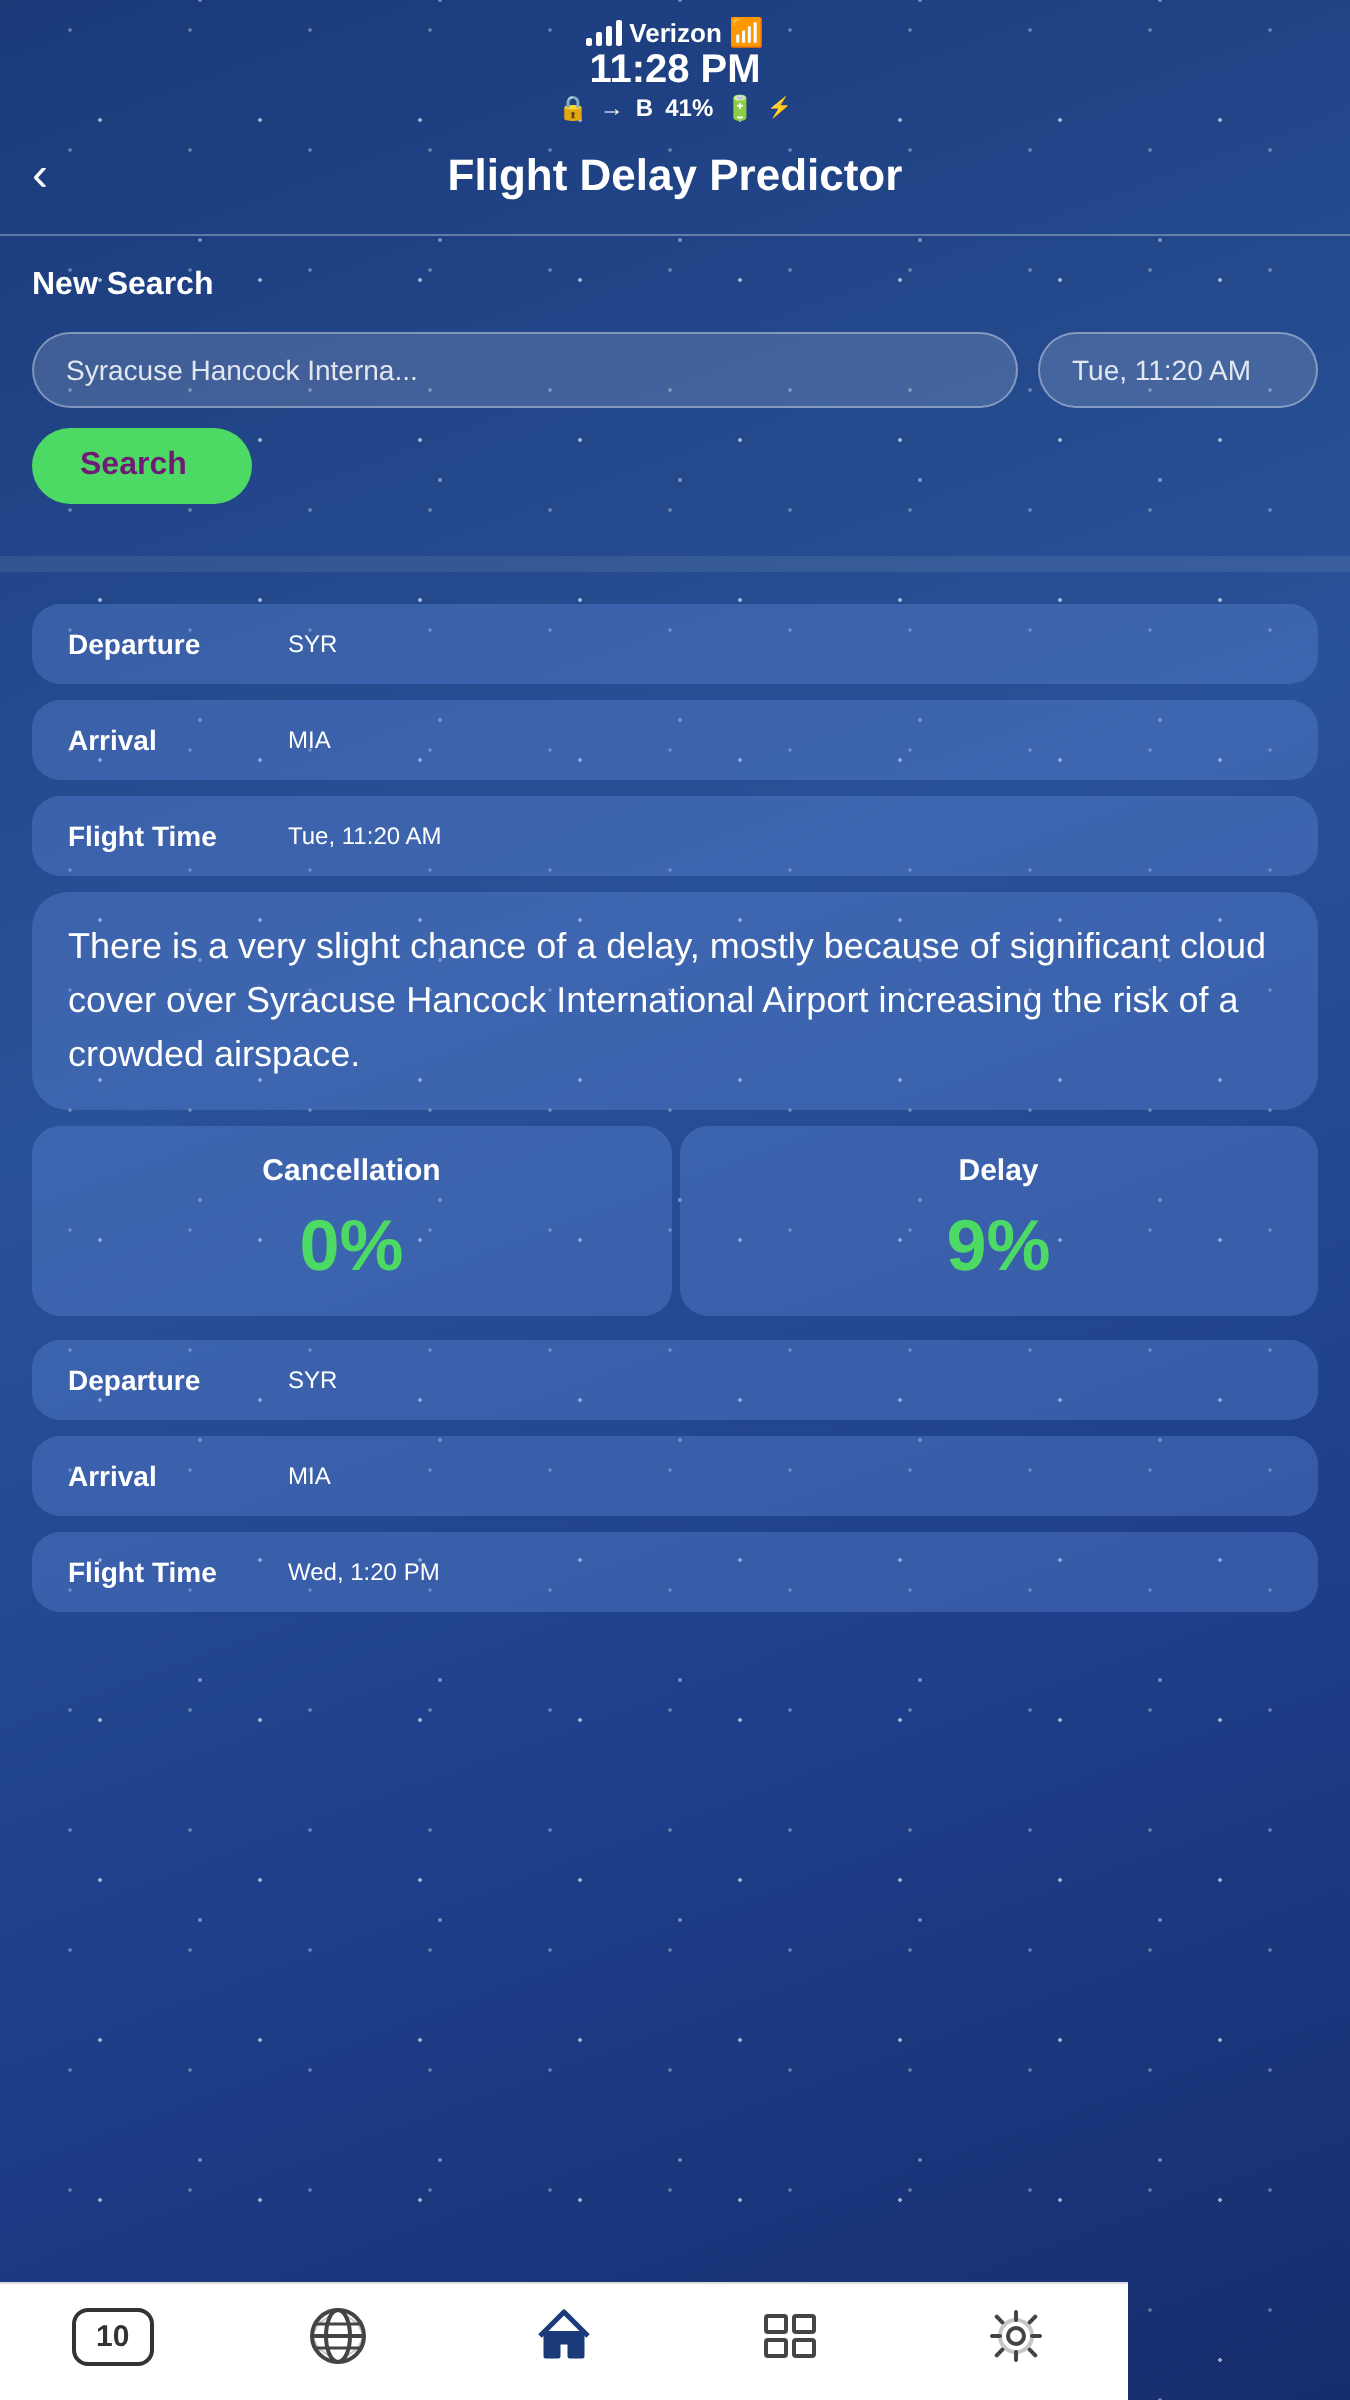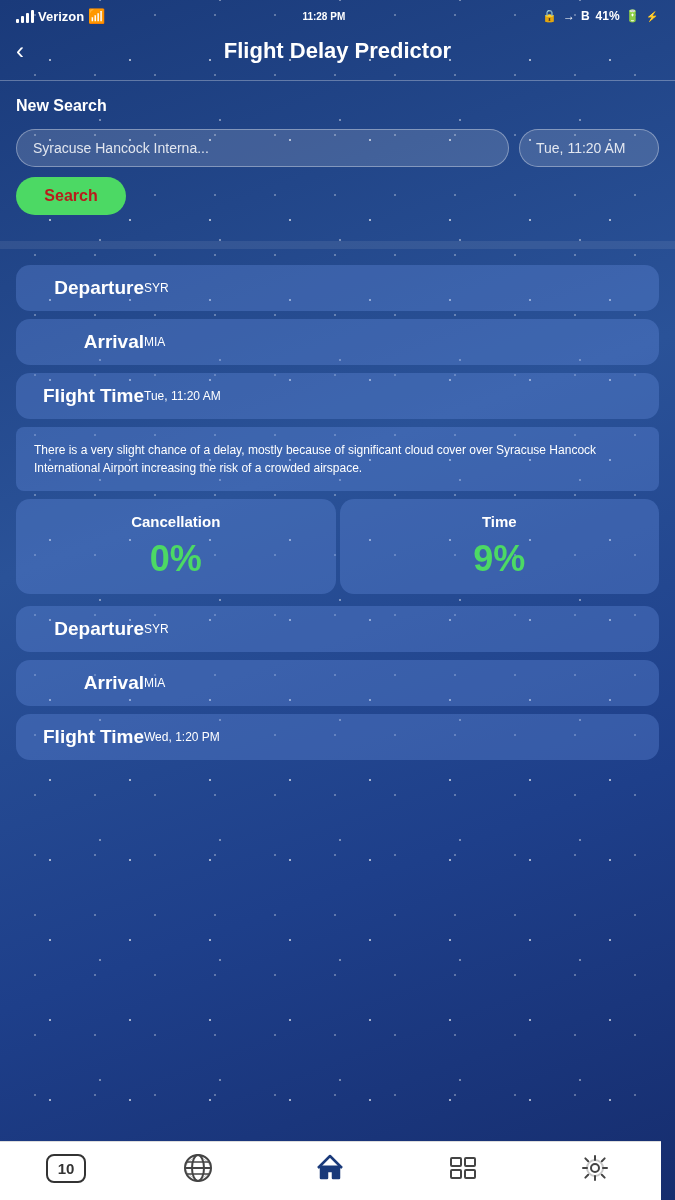--- a/index.html
+++ b/index.html
@@ -33,23 +33,24 @@
 
     
     .status-bar {
       display: flex;
       justify-content: space-between;
       align-items: center;
       padding: 8px 16px 4px;
       font-size: 13px;
       font-weight: 600;
       color: #fff;
+      flex-direction: column;
     }
     .status-left { display: flex; align-items: center; gap: 4px; }
-    .status-center { font-size: 10px; font-weight: 600; }
+    .status-center { font-size: 20px; font-weight: 600; }
     .status-right { display: flex; align-items: center; gap: 6px; font-size: 12px; }
 
     
     .signal-bars { display: flex; align-items: flex-end; gap: 2px; }
     .signal-bars span {
       background: #fff;
       width: 3px;
       border-radius: 1px;
     }
 
@@ -110,62 +111,61 @@
       overflow: hidden;
       text-overflow: ellipsis;
     }
     .search-btn {
       background: #4cd964;
       border: none;
       border-radius: 20px;
       padding: 10px 24px;
       font-size: 16px;
       font-weight: 600;
-      color: #b91c1c;
+      color: #701a75;
       cursor: pointer;
       min-width: 110px;
-      text-align: center;
+      text-align: left;
     }
 
     
     .section-divider {
       height: 8px;
       background: rgba(255,255,255,0.08);
       margin: 0 0 16px;
     }
 
     
     .result-card {
       background: rgba(100,140,220,0.35);
       border-radius: 14px;
       padding: 12px 18px;
       margin-bottom: 8px;
       display: flex;
       align-items: center;
     }
     .result-card .label {
-      font-size: 19px;
+      font-size: 14px;
       font-weight: 700;
       color: #fff;
       min-width: 110px;
-      text-align: right;
     }
     .result-card .value {
       font-size: 12px;
       color: #fff;
       font-weight: 400;
     }
 
     
     .desc-card {
       background: rgba(100,140,220,0.35);
-      border-radius: 8px;
+      border-radius: 18px;
       padding: 14px 18px;
       margin-bottom: 8px;
-      font-size: 12px;
+      font-size: 18px;
       color: #fff;
       line-height: 1.5;
     }
 
     
     .stats-row {
       display: flex;
       gap: 4px;
       margin-bottom: 8px;
     }
@@ -185,21 +185,21 @@
     .stat-card .stat-value {
       font-size: 36px;
       font-weight: 700;
       color: #4cd964;
     }
 
     
     .tab-bar {
       position: fixed;
       bottom: 0;
-      width: 661px;
+      width: 564px;
       background: #fff;
       border-top: 1px solid #ddd;
       display: flex;
       justify-content: space-around;
       align-items: center;
       padding: 10px 0 16px;
       z-index: 100;
     }
     .tab-item {
       display: flex;
@@ -292,21 +292,21 @@
     </div>
 
     <div class="desc-card">There is a very slight chance of a delay, mostly because of significant cloud cover over Syracuse Hancock International Airport increasing the risk of a crowded airspace.</div>
 
     <div class="stats-row">
       <div class="stat-card">
         <div class="stat-label">Cancellation</div>
         <div class="stat-value">0%</div>
       </div>
       <div class="stat-card">
-        <div class="stat-label">Time</div>
+        <div class="stat-label">Delay</div>
         <div class="stat-value">9%</div>
       </div>
     </div>
 
     <div style="margin-top: 12px;">
       <div class="result-card">
         <span class="label">Departure</span>
         <span class="value">SYR</span>
       </div>
 

